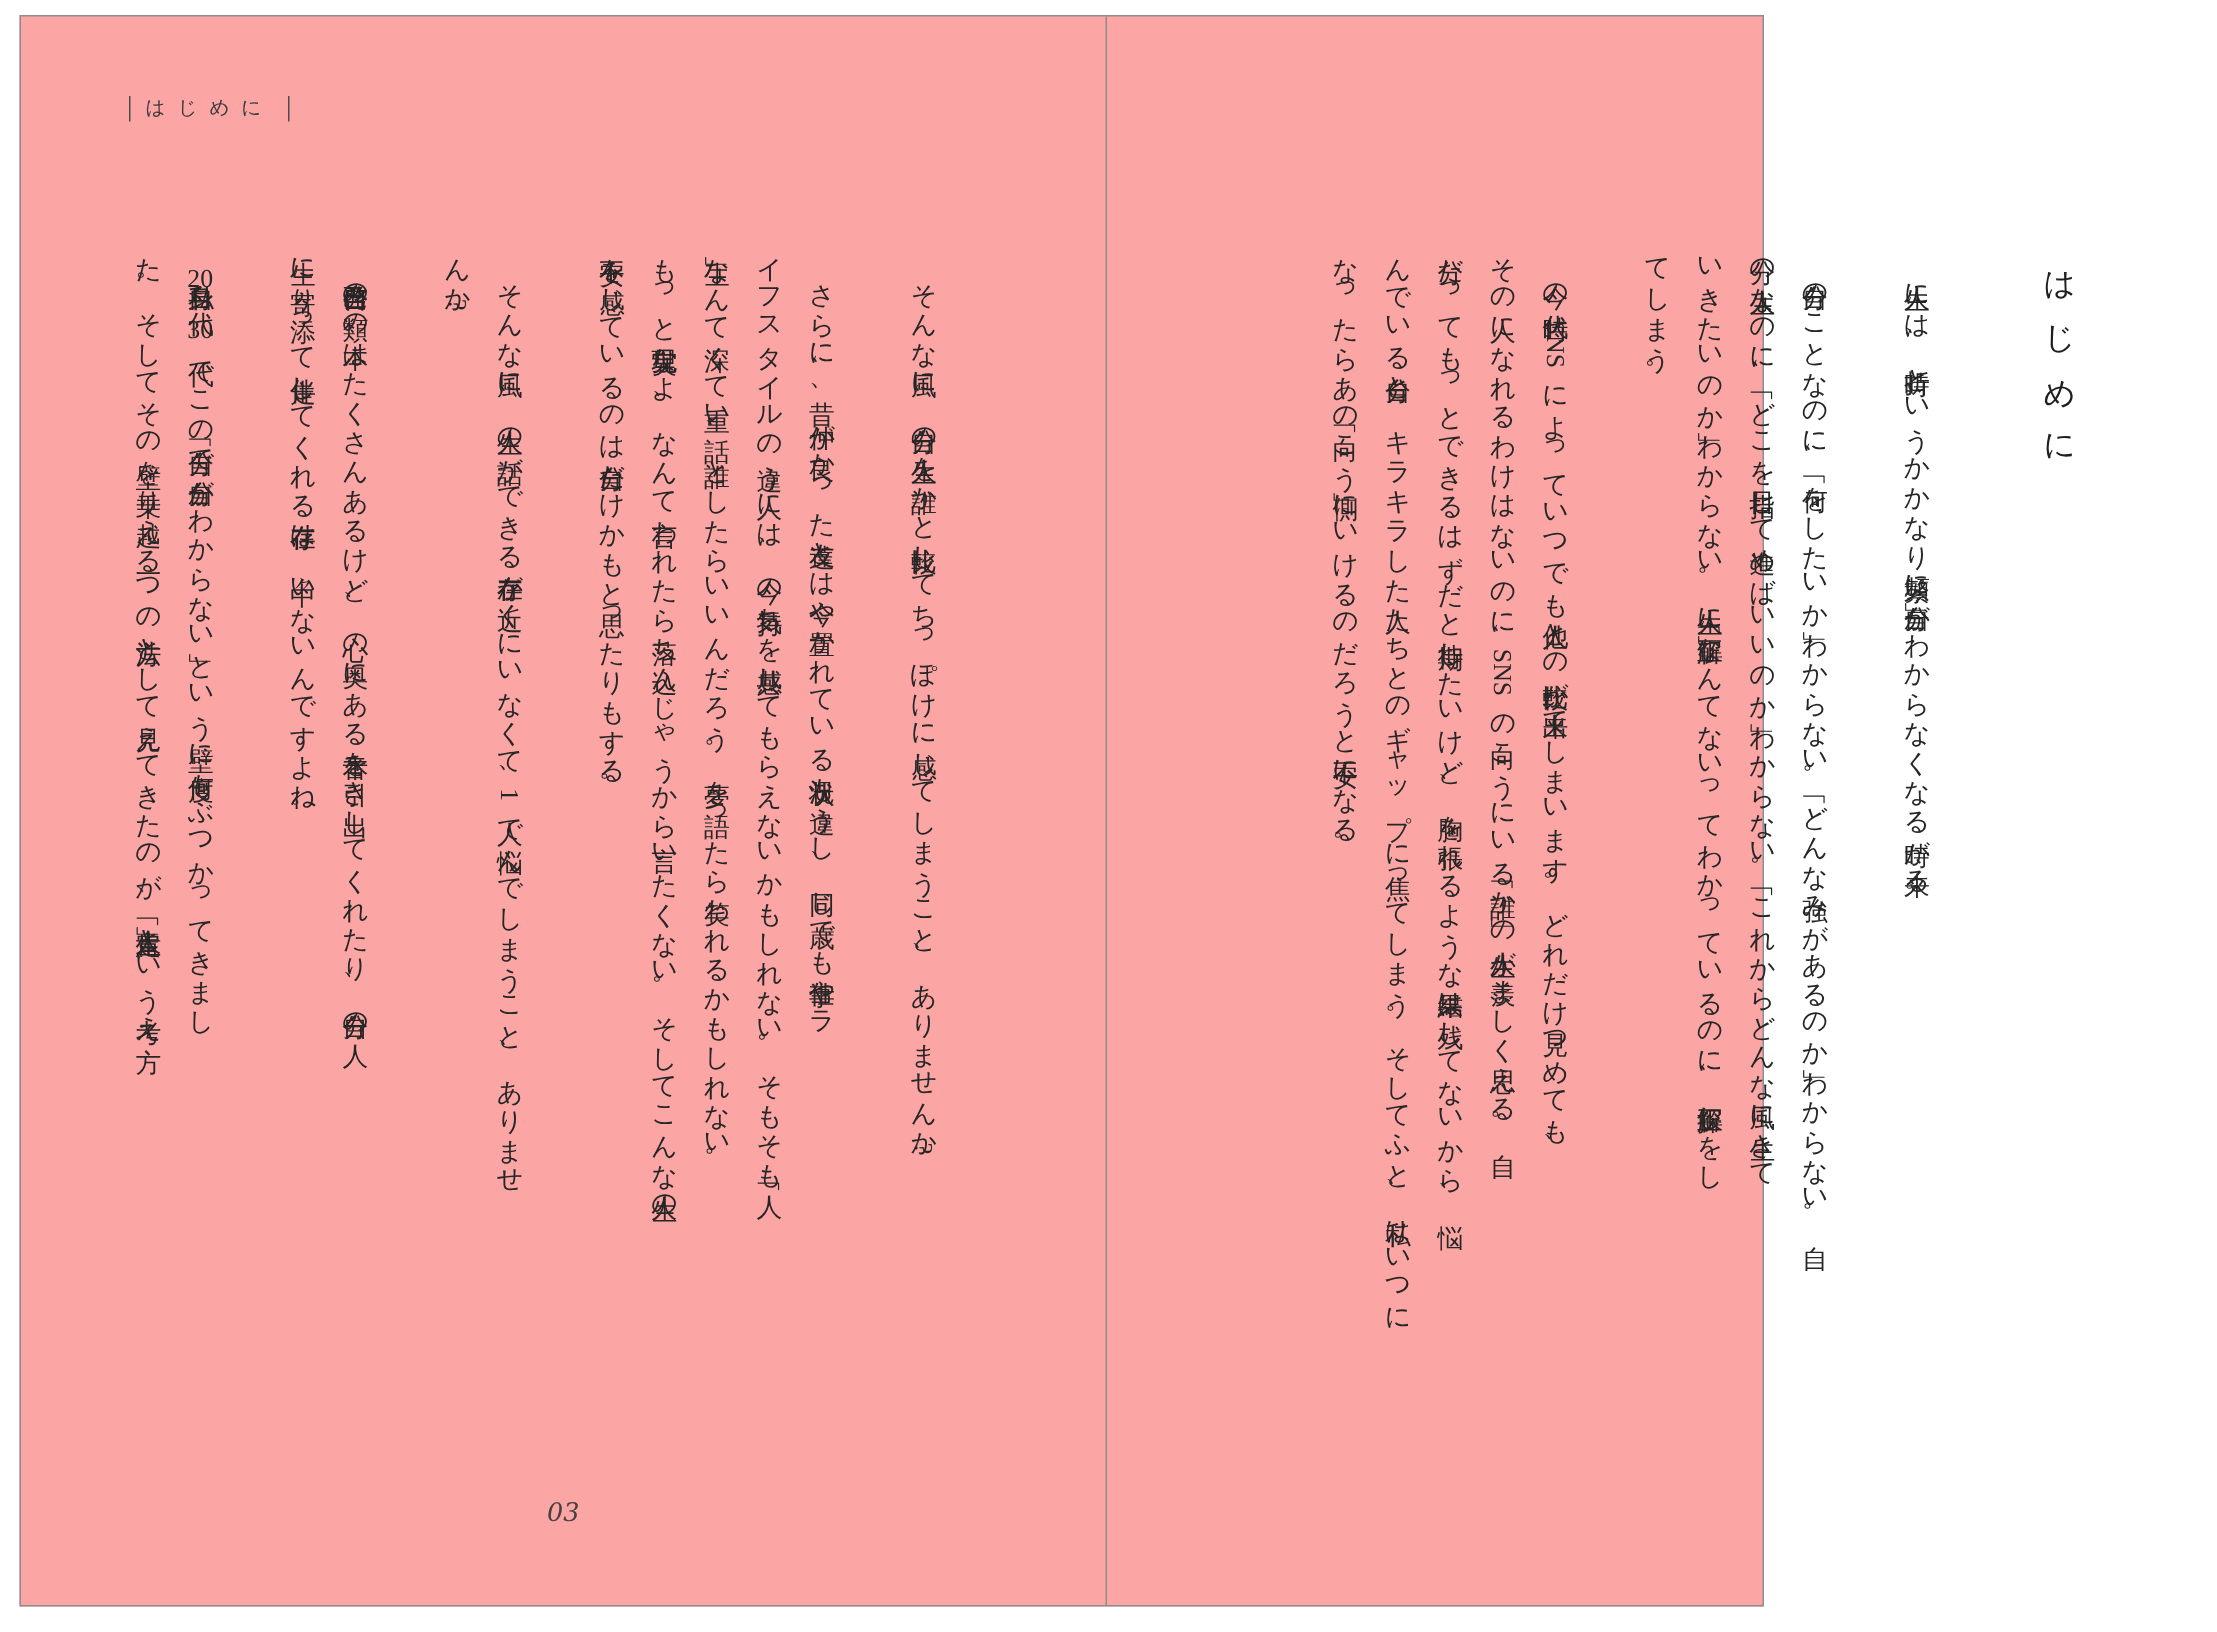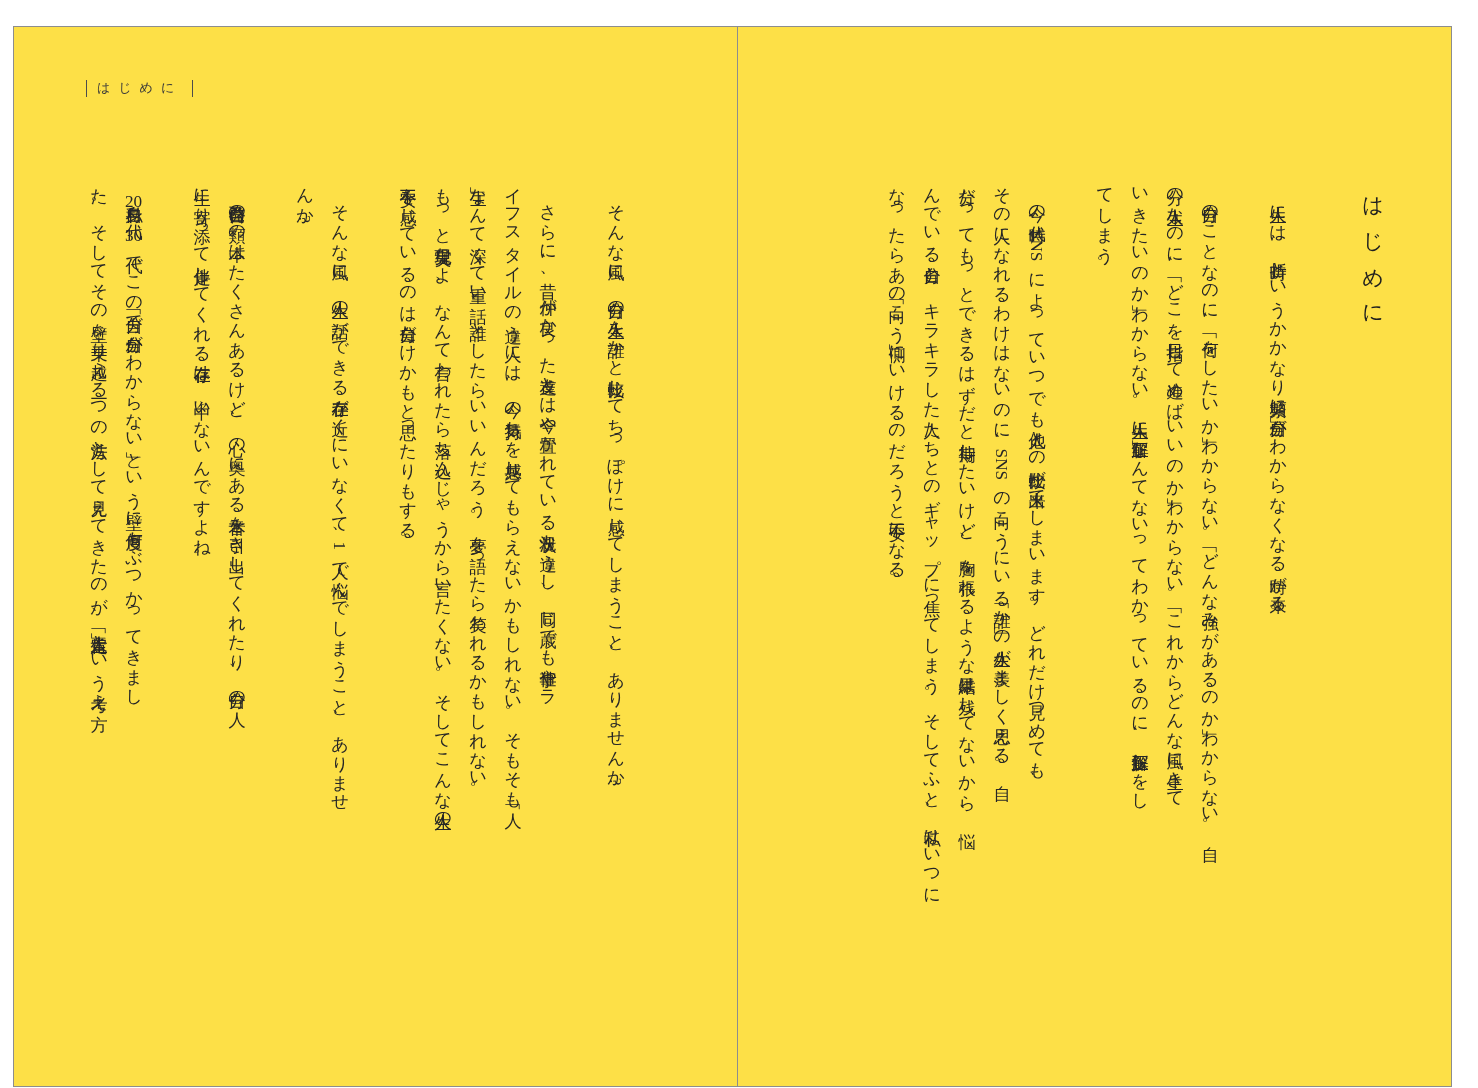--- a/index.html
+++ b/index.html
@@ -6,24 +6,24 @@
   html, body { width: 1478px; height: 1088px; background: #ffffff; }
   body {
     position: relative;
     font-family: "Liberation Serif", "DejaVu Serif", serif;
     color: #262626;
     overflow: hidden;
   }
 
   .frame {
     position: absolute;
-    left: 13px; top: 26px;
-    width: 1439px; height: 1061px;
+    left: 13px; top: 10px;
+    width: 1163px; height: 1061px;
     border: 1px solid #8d8d8d;
-    background: #fde047;
+    background: #fca5a5;
   }
 
   .divider {
     position: absolute;
     left: 723px; top: 0;
     width: 1px; height: 100%;
     background: #8d8d8d;
   }
 
   .page { position: absolute; top: 0; height: 100%; }
@@ -96,20 +96,21 @@
       <span class="rh-text">はじめに</span>
       <span class="rh-bar"></span>
     </div>
     <div class="vbody">
         <p>そんな風に、自分の人生を誰かと比較してちっぽけに感じてしまうこと、ありませんか?</p>
         <p>さらに、昔、仲が良かった友達とは今や置かれている状況も違うし、同じ歳でも仕事やラ<br>イフスタイルの違う人には、今の気持ちを共感してもらえないかもしれない。そもそも「人<br>生」なんて深くて重い話、誰としたらいいんだろう。夢を語ったら笑われるかもしれない。<br>もっと現実見なよ、なんて言われたら落ち込んじゃうから言いたくない。そしてこんな人生の<br>不安を感じているのは自分だけかもと思ったりもする。</p>
         <p>そんな風に、人生の話ができる存在が近くにいなくて、1人で悩んでしまうこと、ありませ<br>んか?</p>
         <p>自己啓発の類の本はたくさんあるけど、心の奥にある本音を引き出してくれたり、自分の人<br>生に寄り添って伴走してくれる存在は、中々いないんですよね。</p>
         <p>私自身<span class="tcy">20</span>代、<span class="tcy">30</span>代でこの「自分で自分がわからない」という壁に何度もぶつかってきまし<br>た。そしてその壁を乗り越える一つの方法として見えてきたのが、「人生肯定」という考え方</p>
       </div>
+    <div class="page-number">03</div>
   </div>
 
   <div class="page page-right">
     <div class="vbody">
       <span class="chapter-title">はじめに</span>
       <span><p>人生には、時折というかかなり頻繁に「自分」がわからなくなる時が来る。</p><p>自分のことなのに、「何をしたいか」わからない。「どんな強みがあるのか」わからない。自<br>分の人生なのに、「どこを目指して進めばいいのか」わからない。「これからどんな風に生きて<br>いきたいのか」わからない。人生に「正解」なんてないってわかっているのに、正解探しをし<br>てしまう。</p><p>今の時代、SNSによっていつでも他人との比較が出来てしまいます。どれだけ見つめても、<br>その人になれるわけはないのに、SNSの向こうにいる「誰か」の人生が羨ましく思える。自<br>分だってもっとできるはずだと期待したいけど、胸を張れるような結果は残してないから、悩<br>んでいる自分と、キラキラした人たちとのギャップに焦ってしまう。そしてふと、私はいつに<br>なったらあの「向こう側」にいけるのだろうと不安になる。</p></span>
     </div>
   </div>
 
   <div class="divider"></div>

